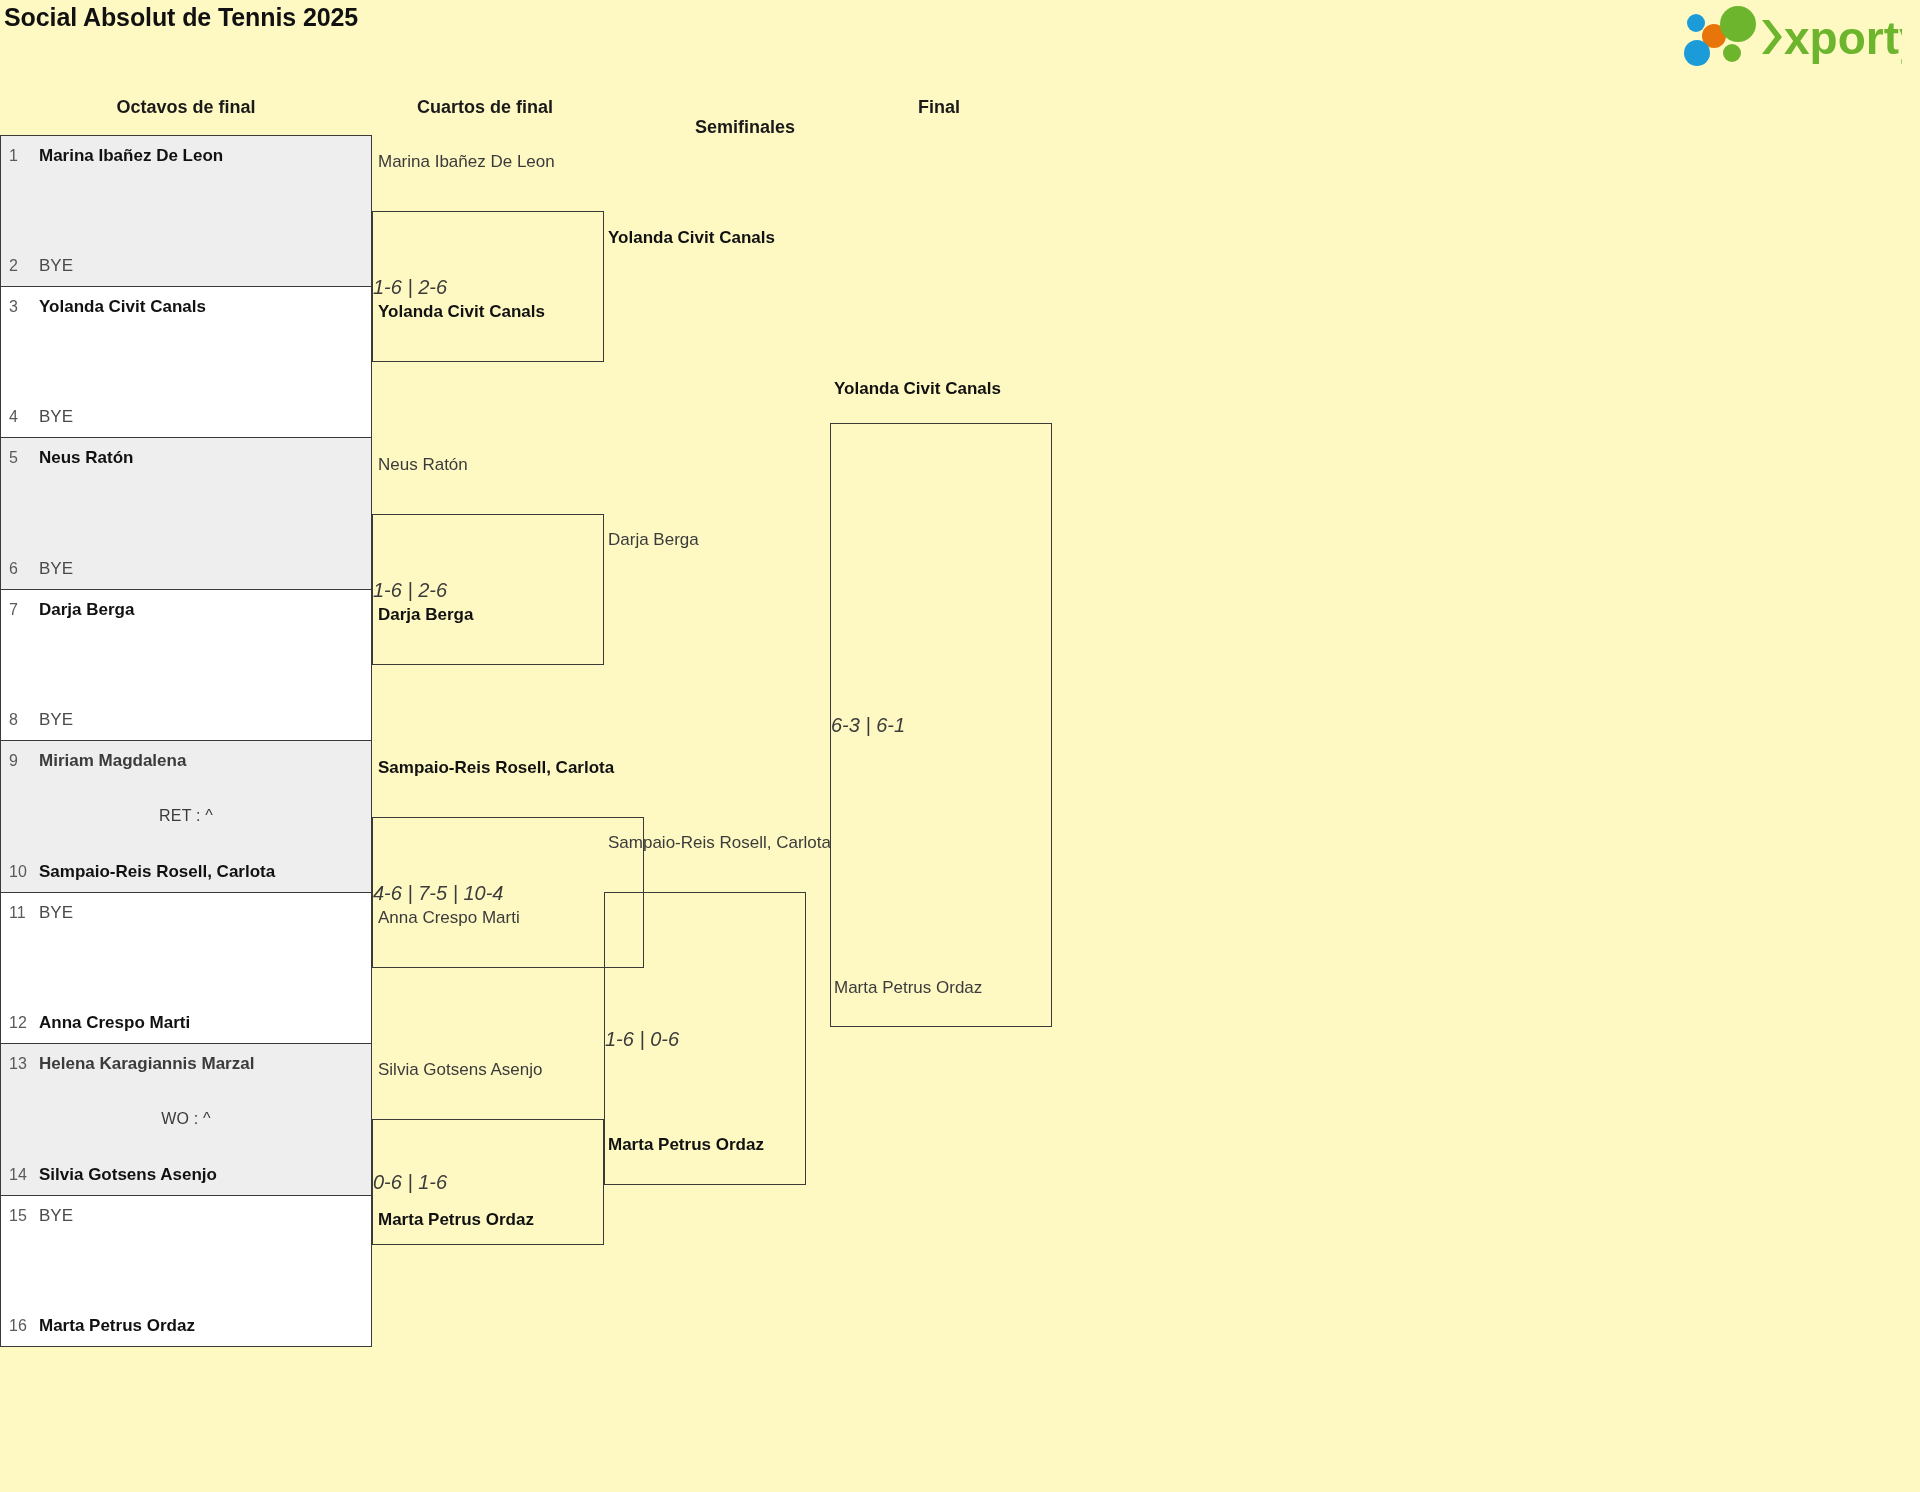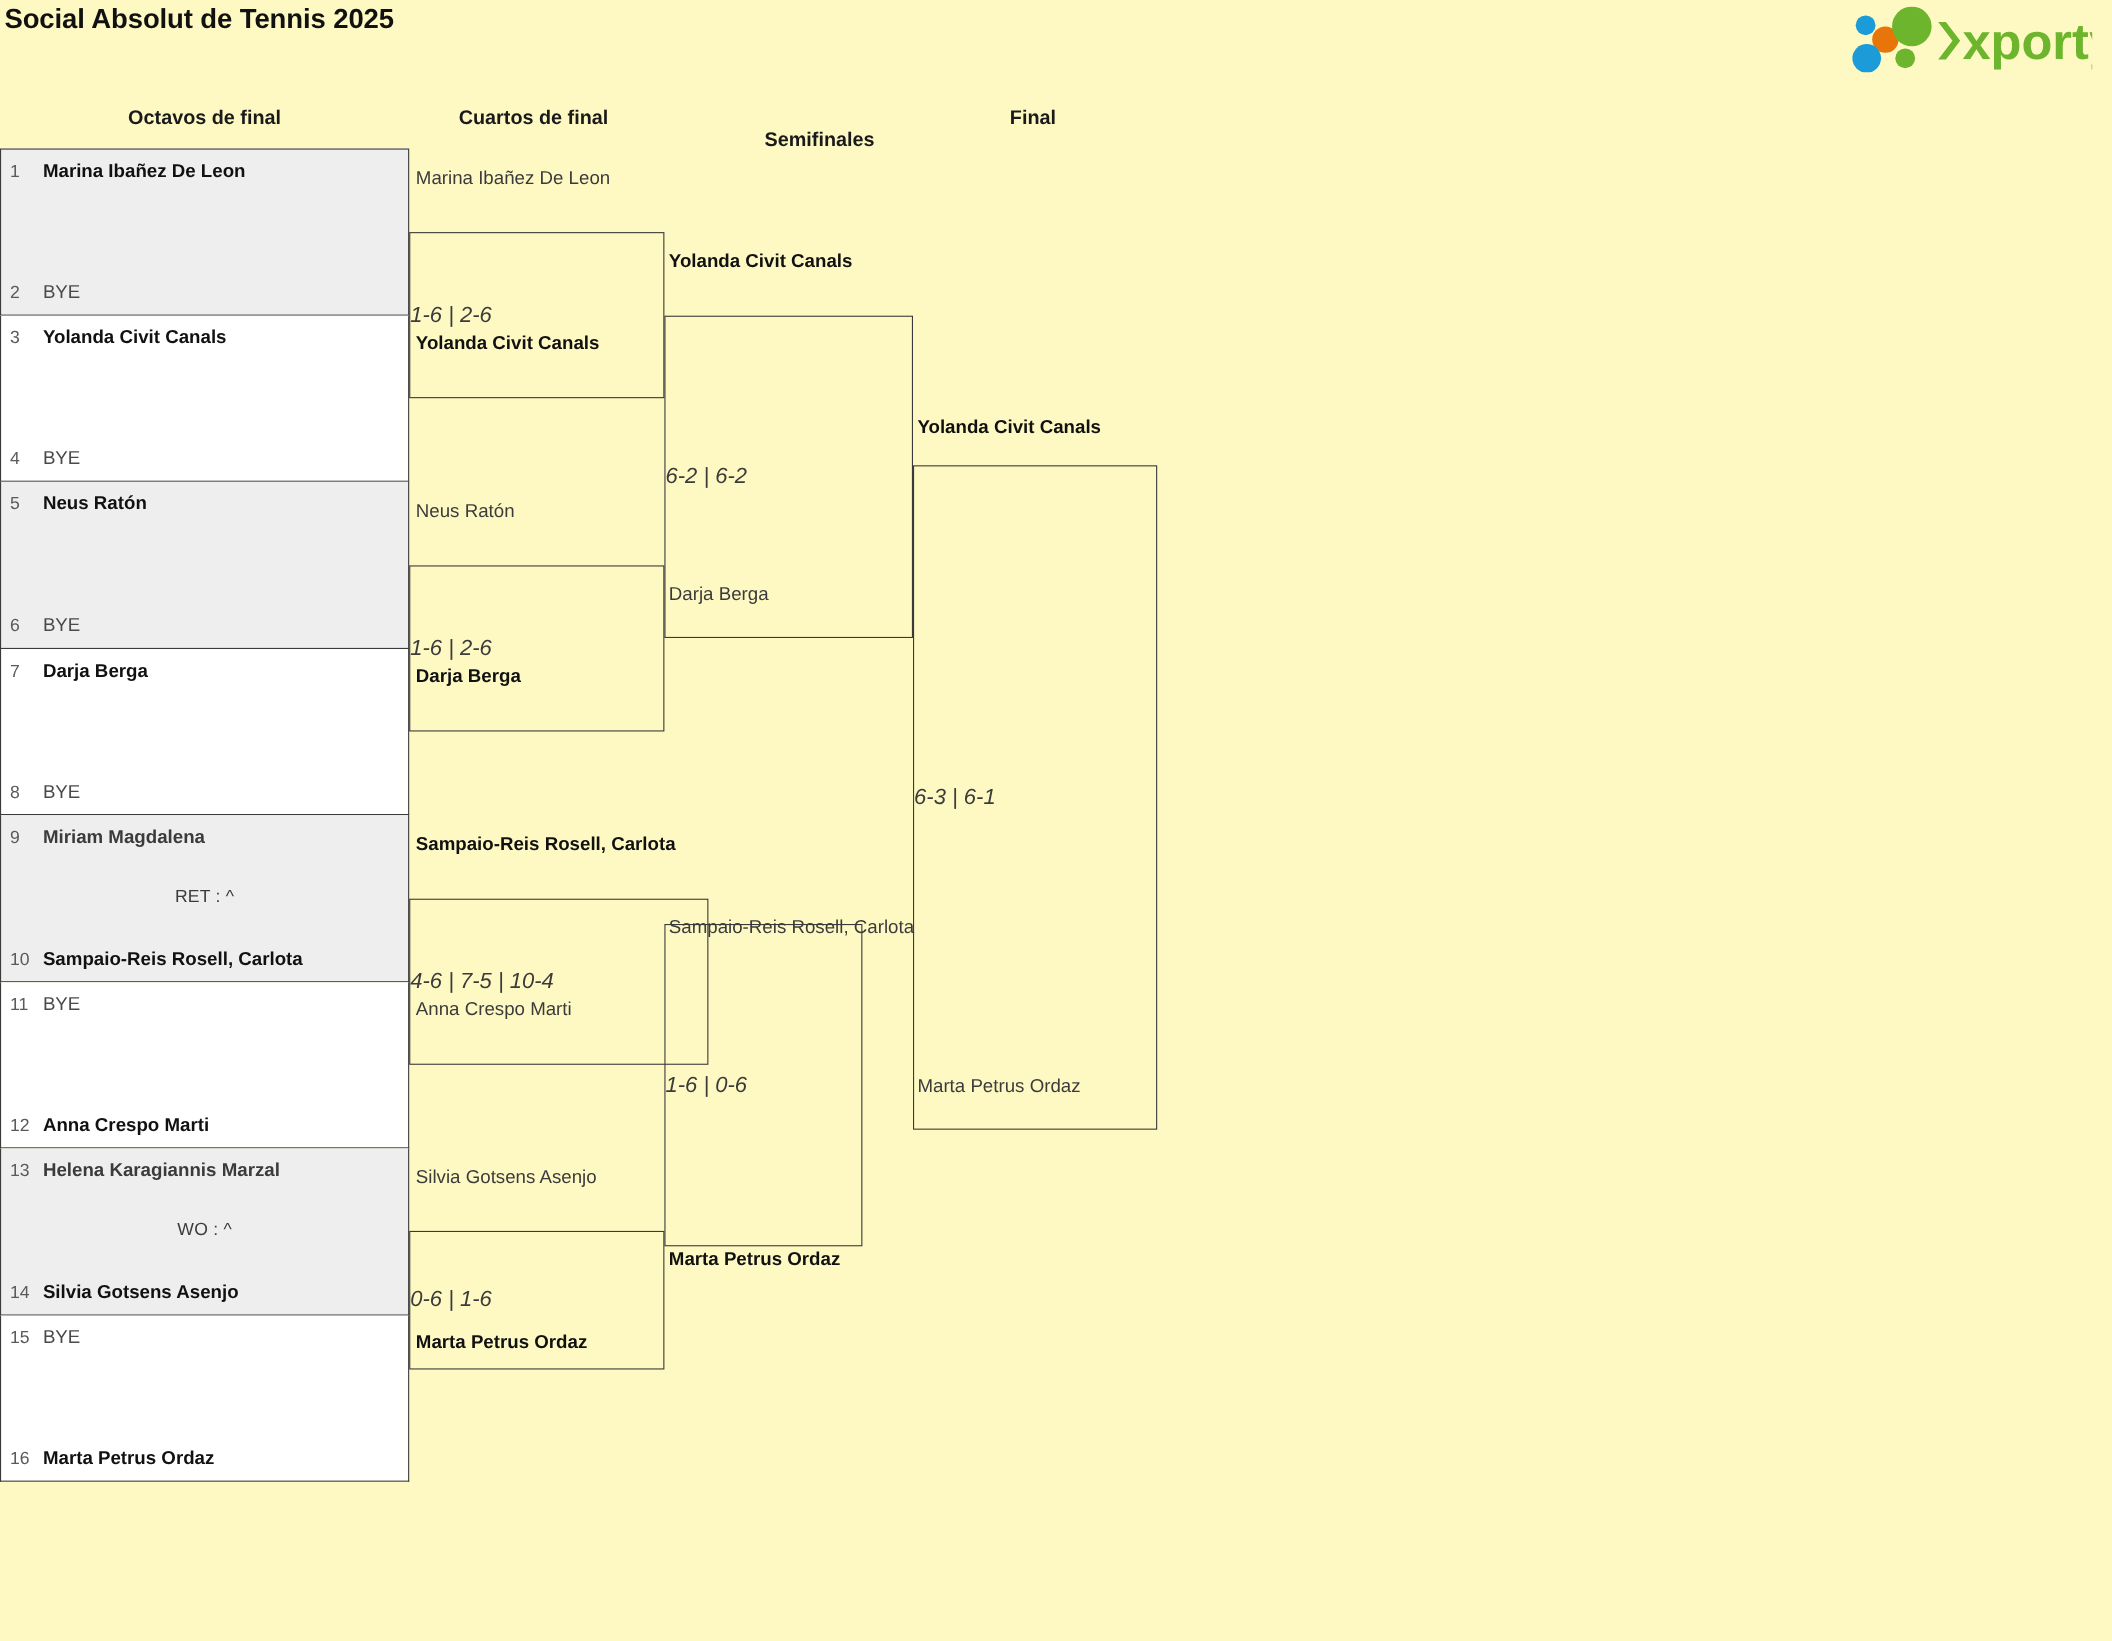--- a/index.html
+++ b/index.html
@@ -275,27 +275,24 @@
   </div>
   <div class="lbl lose" style="left:378px; top:908px;">Anna Crespo Marti</div>
 
   <div class="lbl lose" style="left:378px; top:1060px;">Silvia Gotsens Asenjo</div>
   <div class="cbox" style="left:372px; top:1119px; width:232px; height:126px;">
     <div class="cscore">0-6 | 1-6</div>
   </div>
   <div class="lbl win" style="left:378px; top:1210px;">Marta Petrus Ordaz</div>
 
   <div class="lbl win" style="left:608px; top:228px;">Yolanda Civit Canals</div>
-  <div class="cbox" style="left:604px; top:287px; width:226px; height:293px;">
-    <div class="cscore">6-2 | 6-2</div>
-  </div>
   <div class="lbl lose" style="left:608px; top:530px;">Darja Berga</div>
 
   <div class="lbl lose" style="left:608px; top:833px;">Sampaio-Reis Rosell, Carlota</div>
-  <div class="cbox" style="left:604px; top:840px; width:180px; height:293px;">
+  <div class="cbox" style="left:604px; top:892px; width:202px; height:293px;">
     <div class="cscore">1-6 | 0-6</div>
   </div>
   <div class="lbl win" style="left:608px; top:1135px;">Marta Petrus Ordaz</div>
 
   <div class="lbl win" style="left:834px; top:379px;">Yolanda Civit Canals</div>
   <div class="cbox" style="left:830px; top:423px; width:222px; height:604px;">
     <div class="cscore">6-3 | 6-1</div>
   </div>
   <div class="lbl lose" style="left:834px; top:978px;">Marta Petrus Ordaz</div>
 

